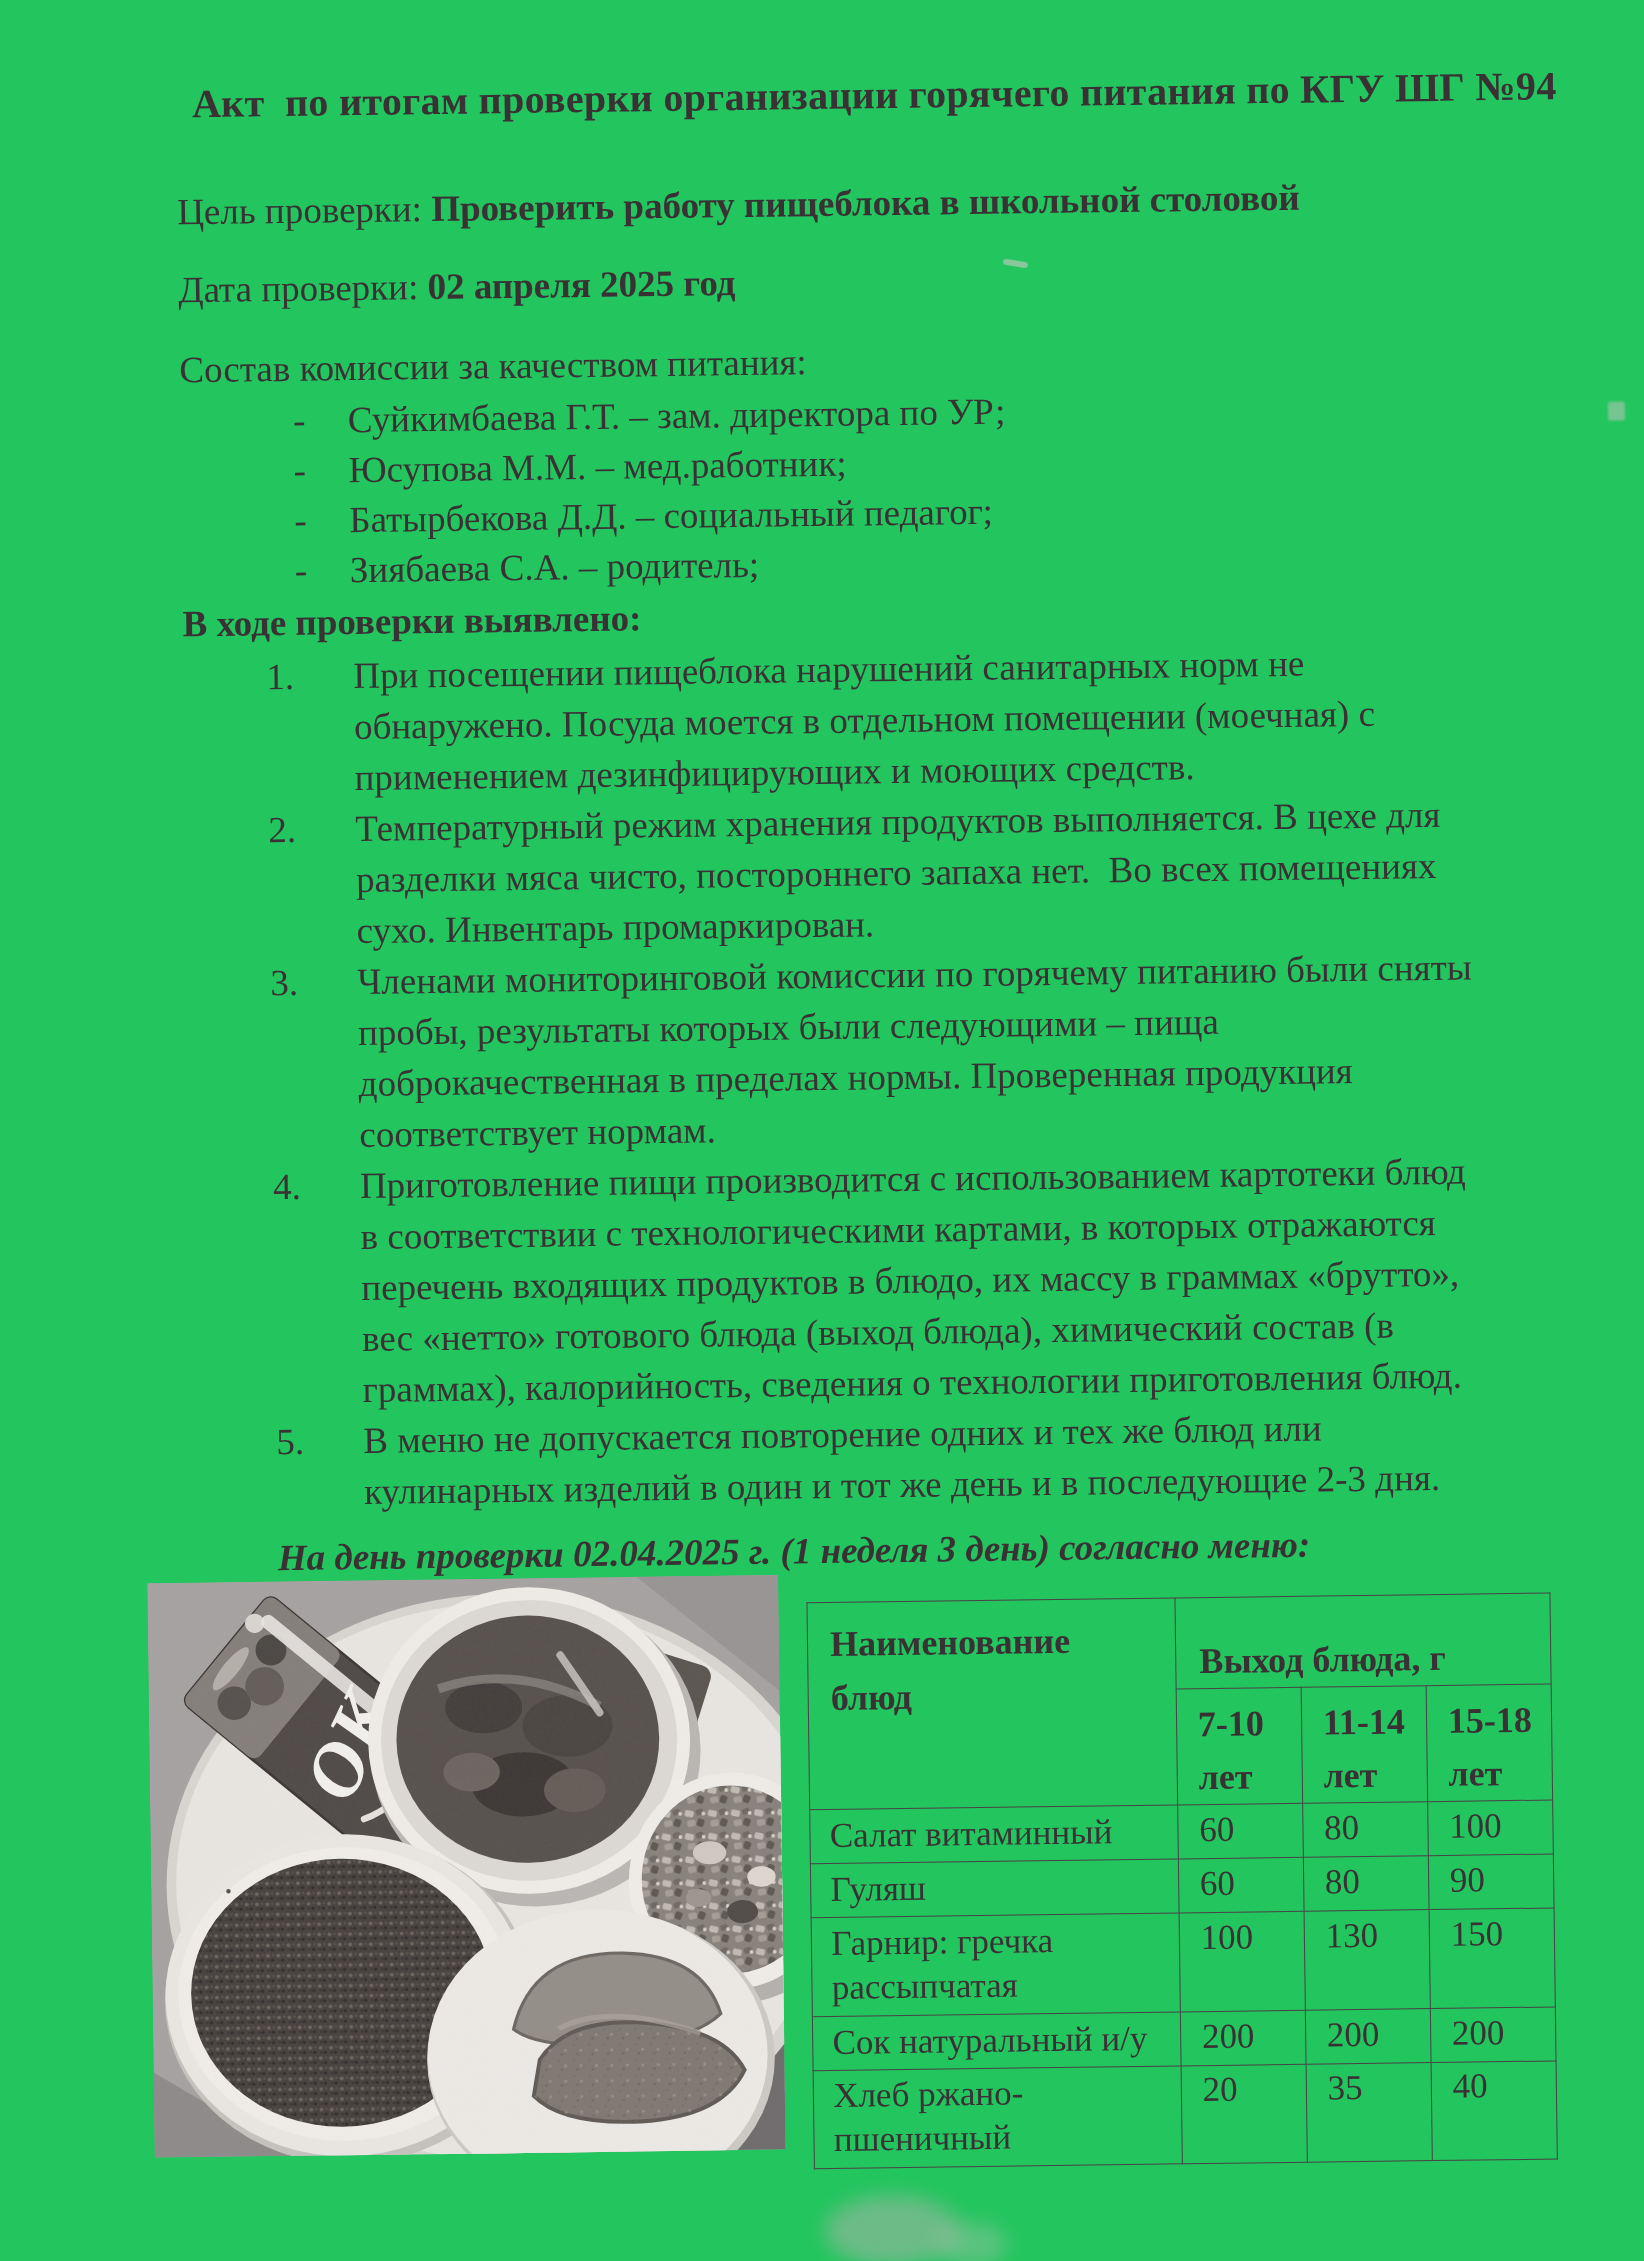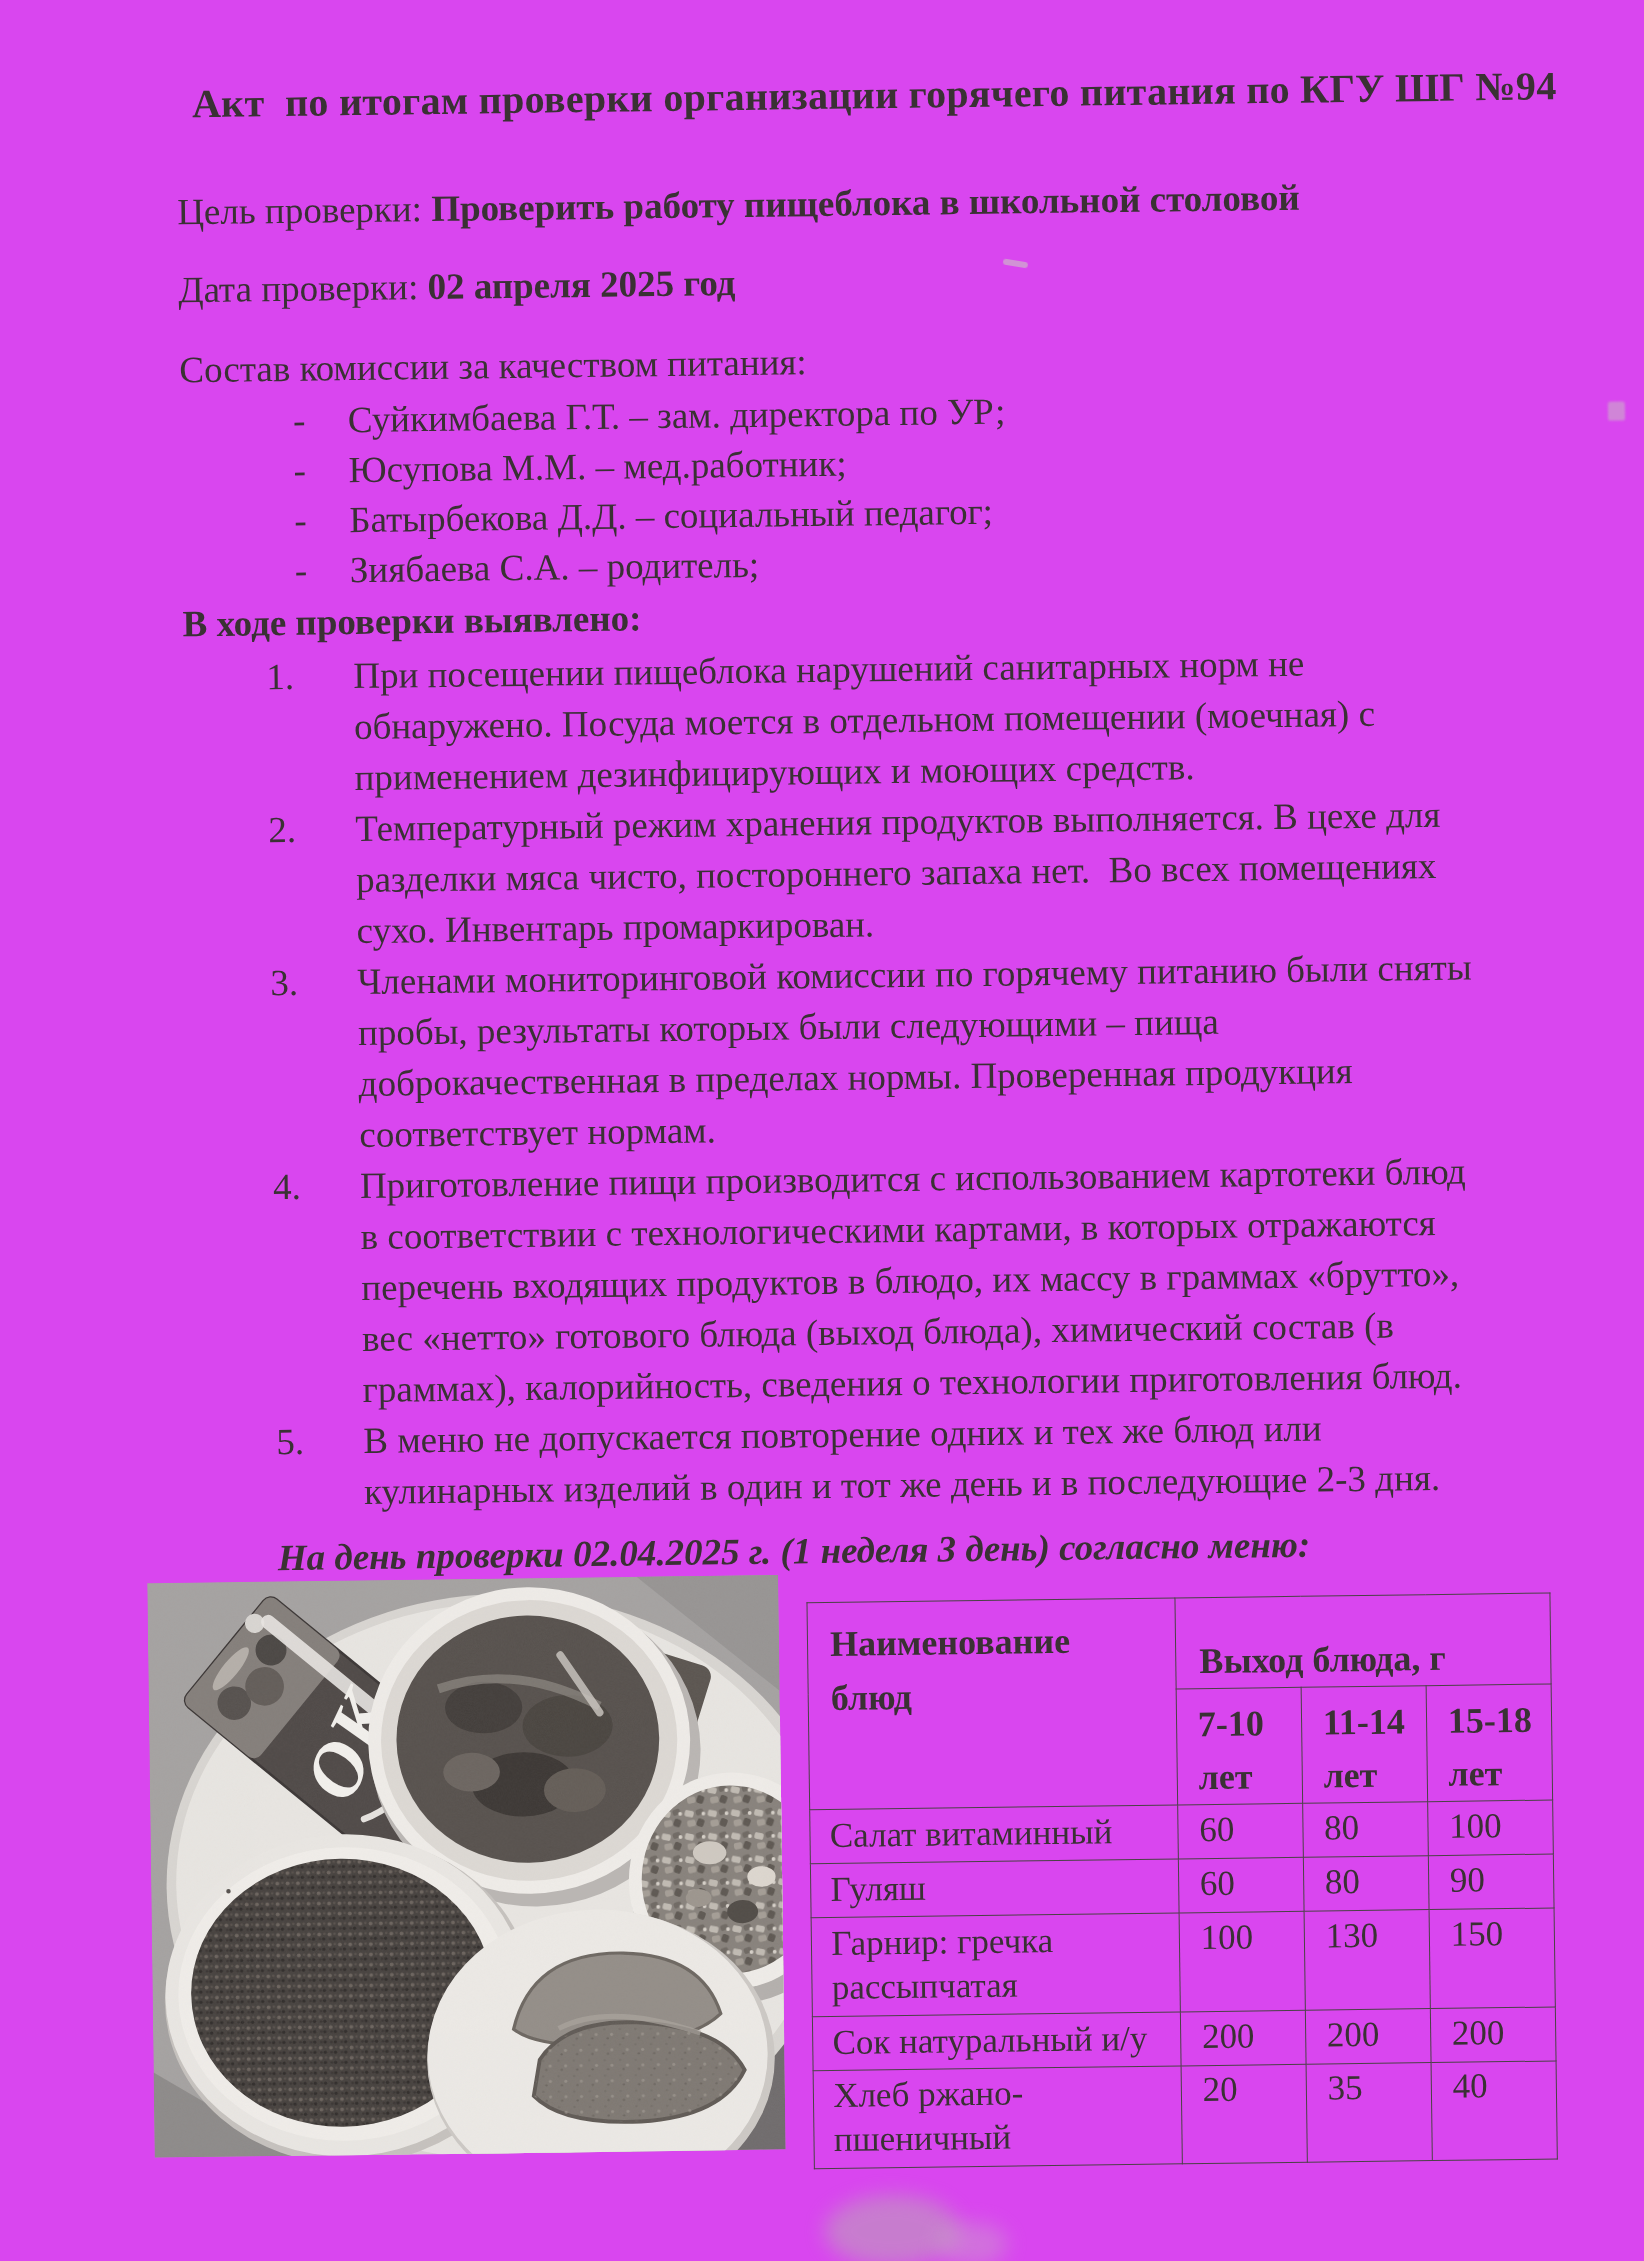--- a/index.html
+++ b/index.html
@@ -1,19 +1,19 @@
 <!DOCTYPE html>
 <html style="font-size:10.3px"><head>
 <meta charset="utf-8">
 <style>
   html,body{margin:0;padding:0;background:#e8e8e8;}
   .page{
     position:relative;
     width:1644px;height:2261px;
-    background:#d946ef;
+    background:#22c55e;
     overflow:hidden;
     font-family:"Liberation Serif","DejaVu Serif",serif;
     color:#3a3134;
   }
   .scan{position:absolute;inset:0;transform:rotate(-0.75deg);transform-origin:822px 1031px;}
 
   .doc-title{
     position:absolute;left:164px;right:35px;top:72px;
     text-align:center;font-weight:bold;font-size:40px;letter-spacing:0.3px;
     white-space:pre;

